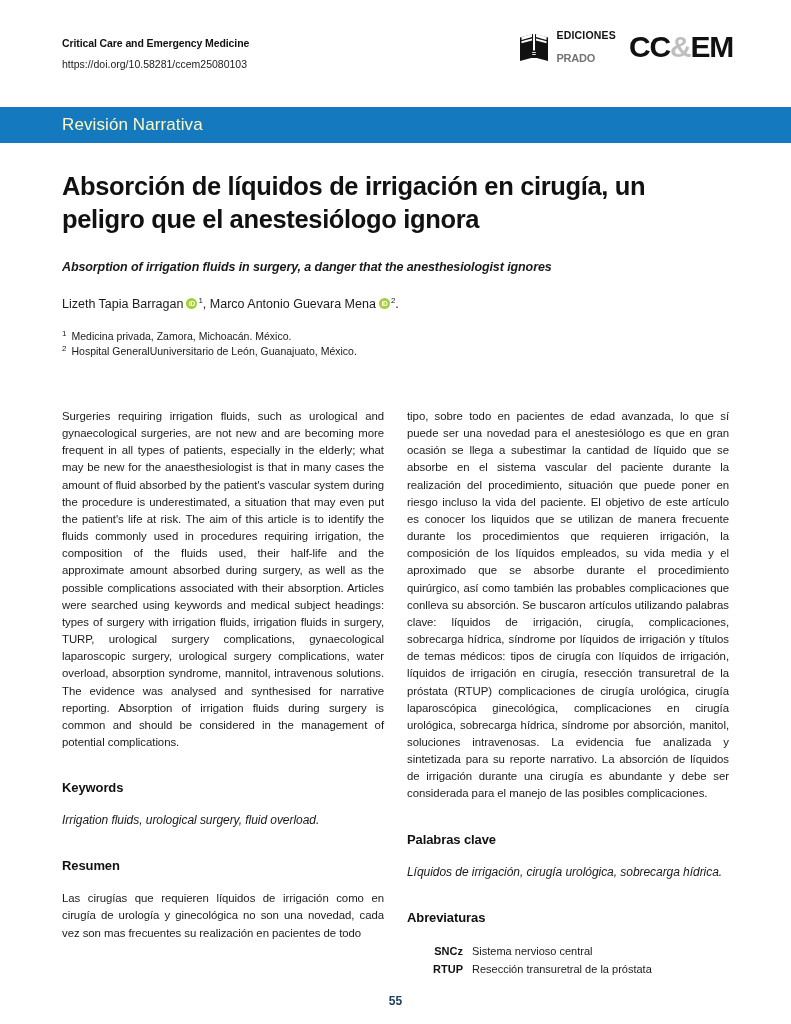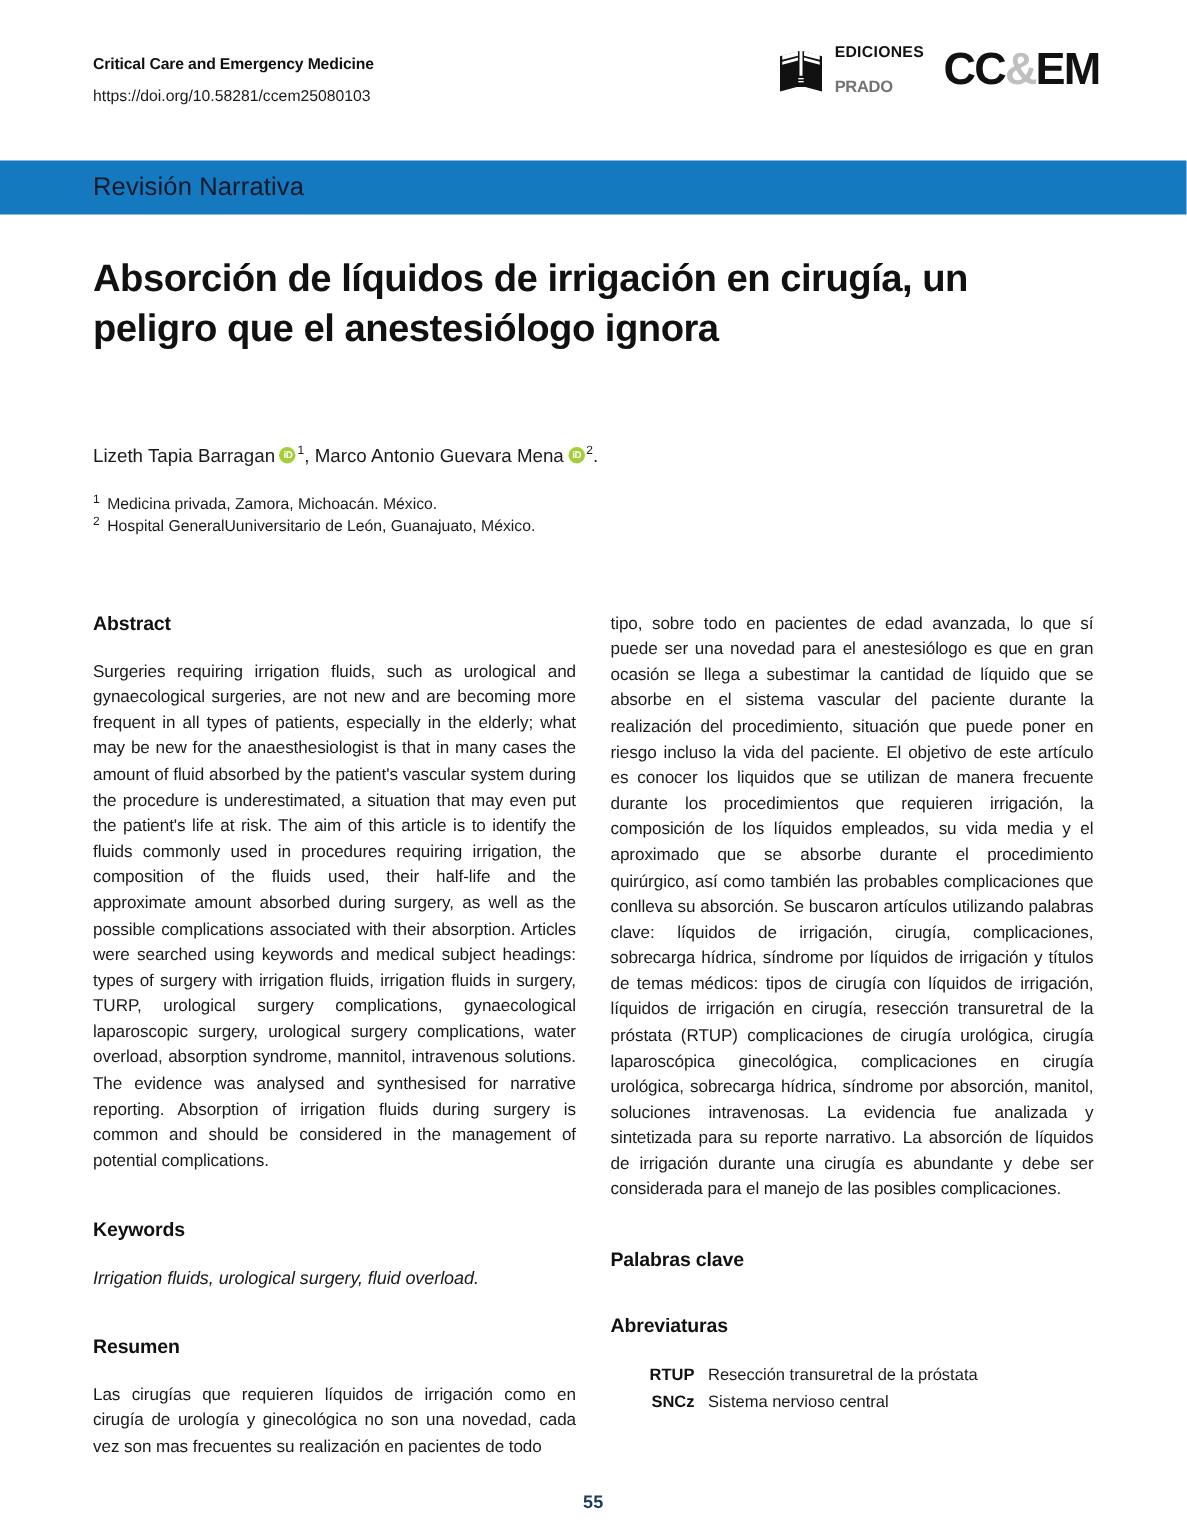--- a/index.html
+++ b/index.html
@@ -99,21 +99,21 @@
     top: 107px;
     width: 791px;
     height: 36px;
     background: #1479bf;
   }
   .section-band-label {
     position: absolute;
     left: 62px;
     top: 8px;
     font-size: 17px;
-    color: #0f172a;
+    color: #fef9c3;
     letter-spacing: 0.1px;
   }
 
   
   .title-block {
     position: absolute;
     left: 62px;
     top: 170px;
     width: 670px;
   }
@@ -303,53 +303,54 @@
 
   </div>
 </div>
 
 <div class="section-band">
   <div class="section-band-label">Revisión Narrativa</div>
 </div>
 
 <div class="title-block">
   <h1 class="article-title">Absorción de líquidos de irrigación en cirugía, un peligro que el anestesiólogo ignora</h1>
+  <div class="article-subtitle">Absorption of irrigation fluids in surgery, a danger that the anesthesiologist ignores</div>
 </div>
 
 <div class="authors-block">
   <div class="authors-line"><span>Lizeth Tapia Barragan</span><span class="orcid-icon"></span><span class="sup-mark">1</span><span>, </span><span>Marco Antonio Guevara Mena</span><span class="orcid-icon"></span><span class="sup-mark">2</span><span>.</span></div>
 
   <div class="affiliations">
     <div class="affiliation"><span class="aff-num">1</span><span>Medicina privada, Zamora, Michoacán. México.</span></div>
     <div class="affiliation"><span class="aff-num">2</span><span>Hospital GeneralUuniversitario de León, Guanajuato, México.</span></div>
   </div>
 </div>
 
 <div class="col col-left">
-  <h2 class="sec-heading">Abstract</h2>
   <p class="body-text">Surgeries requiring irrigation fluids, such as urological and gynaecological surgeries, are not new and are becoming more frequent in all types of patients, especially in the elderly; what may be new for the anaesthesiologist is that in many cases the amount of fluid absorbed by the patient's vascular system during the procedure is underestimated, a situation that may even put the patient's life at risk. The aim of this article is to identify the fluids commonly used in procedures requiring irrigation, the composition of the fluids used, their half-life and the approximate amount absorbed during surgery, as well as the possible complications associated with their absorption. Articles were searched using keywords and medical subject headings: types of surgery with irrigation fluids, irrigation fluids in surgery, TURP, urological surgery complications, gynaecological laparoscopic surgery, urological surgery complications, water overload, absorption syndrome, mannitol, intravenous solutions. The evidence was analysed and synthesised for narrative reporting. Absorption of irrigation fluids during surgery is common and should be considered in the management of potential complications.</p>
 
   <h2 class="sec-heading">Keywords</h2>
   <p class="kw-text">Irrigation fluids, urological surgery, fluid overload.</p>
 
   <h2 class="sec-heading spaced-top">Resumen</h2>
   <p class="body-text">Las cirugías que requieren líquidos de irrigación como en cirugía de urología y ginecológica no son una novedad, cada vez son mas frecuentes su realización en pacientes de todo</p>
 </div>
 
 <div class="col col-right">
   <p class="body-text">tipo, sobre todo en pacientes de edad avanzada, lo que sí puede ser una novedad para el anestesiólogo es que en gran ocasión se llega a subestimar la cantidad de líquido que se absorbe en el sistema vascular del paciente durante la realización del procedimiento, situación que puede poner en riesgo incluso la vida del paciente. El  objetivo de este artículo es conocer los liquidos que se utilizan de manera frecuente durante los procedimientos que requieren irrigación, la composición de los líquidos empleados, su vida media y el aproximado que se absorbe durante el procedimiento quirúrgico, así como también las probables complicaciones que conlleva su absorción. Se buscaron artículos utilizando palabras clave: líquidos de irrigación, cirugía, complicaciones, sobrecarga hídrica, síndrome por líquidos de irrigación y títulos de temas médicos: tipos de cirugía con líquidos de irrigación, líquidos de irrigación en cirugía, resección transuretral de la próstata (RTUP) complicaciones de cirugía urológica, cirugía laparoscópica ginecológica, complicaciones en cirugía urológica, sobrecarga hídrica, síndrome por absorción, manitol, soluciones intravenosas. La evidencia fue analizada y sintetizada para su reporte narrativo. La absorción de líquidos de irrigación durante una cirugía es abundante y debe ser considerada para el manejo de las posibles complicaciones.</p>
 
   <h2 class="sec-heading">Palabras clave</h2>
+  <p class="kw-text">Líquidos de irrigación, cirugía urológica, sobrecarga hídrica.</p>
 
   <h2 class="sec-heading spaced-top">Abreviaturas</h2>
   <div class="abbrev-list">
+    <div class="abbrev-row">
+      <span class="abbrev-key">SNCz</span>
+      <span class="abbrev-val">Sistema nervioso central</span>
+    </div>
     <div class="abbrev-row">
       <span class="abbrev-key">RTUP</span>
       <span class="abbrev-val">Resección transuretral de la próstata</span>
     </div>
-    <div class="abbrev-row">
-      <span class="abbrev-key">SNCz</span>
-      <span class="abbrev-val">Sistema nervioso central</span>
-    </div>
   </div>
 </div>
 
 <div class="page-number">55</div>
 
 </body></html>

